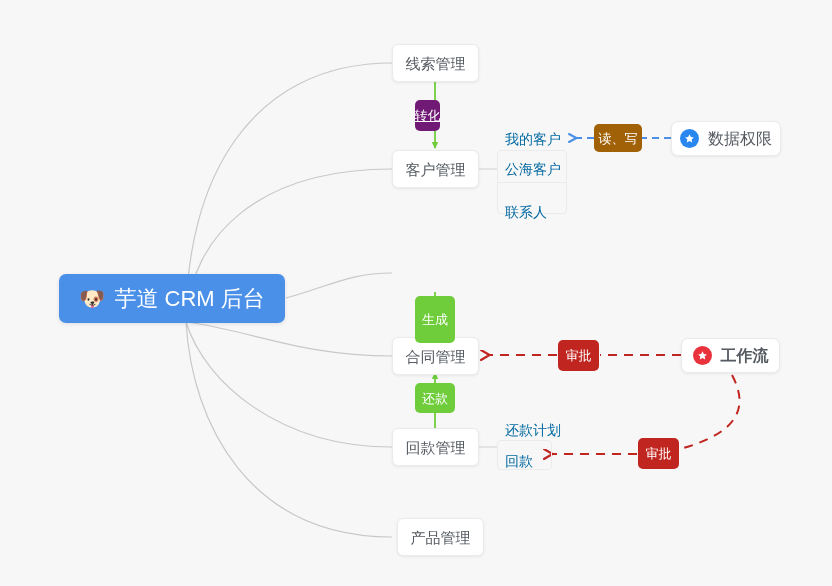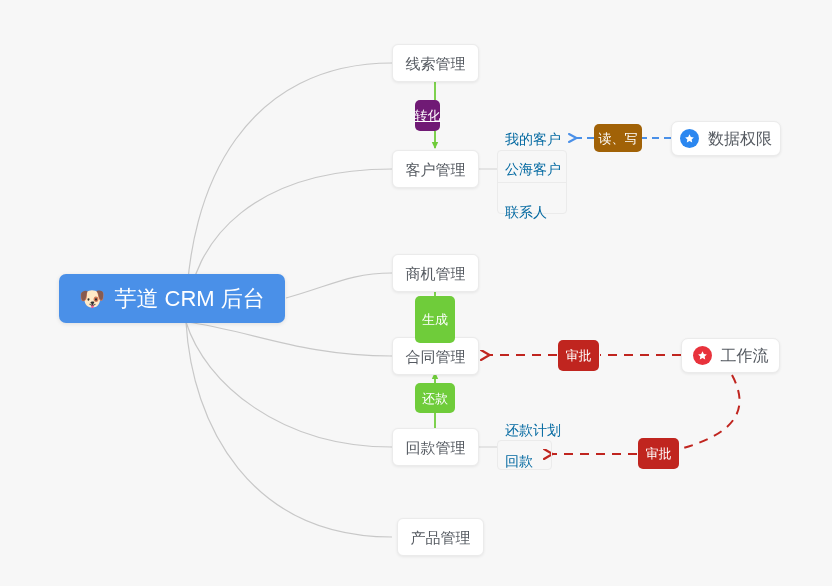--- a/index.html
+++ b/index.html
@@ -178,23 +178,20 @@
   </div>
 
   <div class="node" style="left:392px; top:150px; width:87px; height:38px;">
     <span>客户管理</span>
   </div>
 
   <div class="node" style="left:392px; top:44px; width:87px; height:38px;">
     <span>线索管理</span>
   </div>
 
-  <div class="node" style="left:392px; top:254px; width:87px; height:38px;">
-    <span>商机管理</span>
-  </div>
 
   <div class="node" style="left:392px; top:428px; width:87px; height:38px;">
     <span>回款管理</span>
   </div>
 
   <div class="node" style="left:392px; top:337px; width:87px; height:38px;">
     <span>合同管理</span>
   </div>
 
   <div class="node" style="left:397px; top:518px; width:87px; height:38px;">
@@ -249,21 +246,21 @@
 
   <div class="icon-node" style="left:671px; top:121px; width:110px; height:35px;">
     <span class="star-badge" style="background:#2b87f0;">
       <svg width="11" height="11" viewBox="0 0 24 24" aria-hidden="true">
         <path d="M12 2.6l2.9 6.1 6.6.9-4.8 4.6 1.2 6.6L12 17.7 6.1 20.8l1.2-6.6L2.5 9.6l6.6-.9z" fill="#ffffff"></path>
       </svg>
     </span>
     <span>数据权限</span>
   </div>
 
-  <div class="icon-node" style="left:681px; top:338px; width:99px; height:35px;">
+  <div class="icon-node" style="left:681px; top:338px; width:99px; height:35px;font-weight:bold;">
     <span class="star-badge" style="background:#e8323c;">
       <svg width="11" height="11" viewBox="0 0 24 24" aria-hidden="true">
         <path d="M12 2.6l2.9 6.1 6.6.9-4.8 4.6 1.2 6.6L12 17.7 6.1 20.8l1.2-6.6L2.5 9.6l6.6-.9z" fill="#ffffff"></path>
       </svg>
     </span>
     <span>工作流</span>
   </div>
 
 </div>
 

